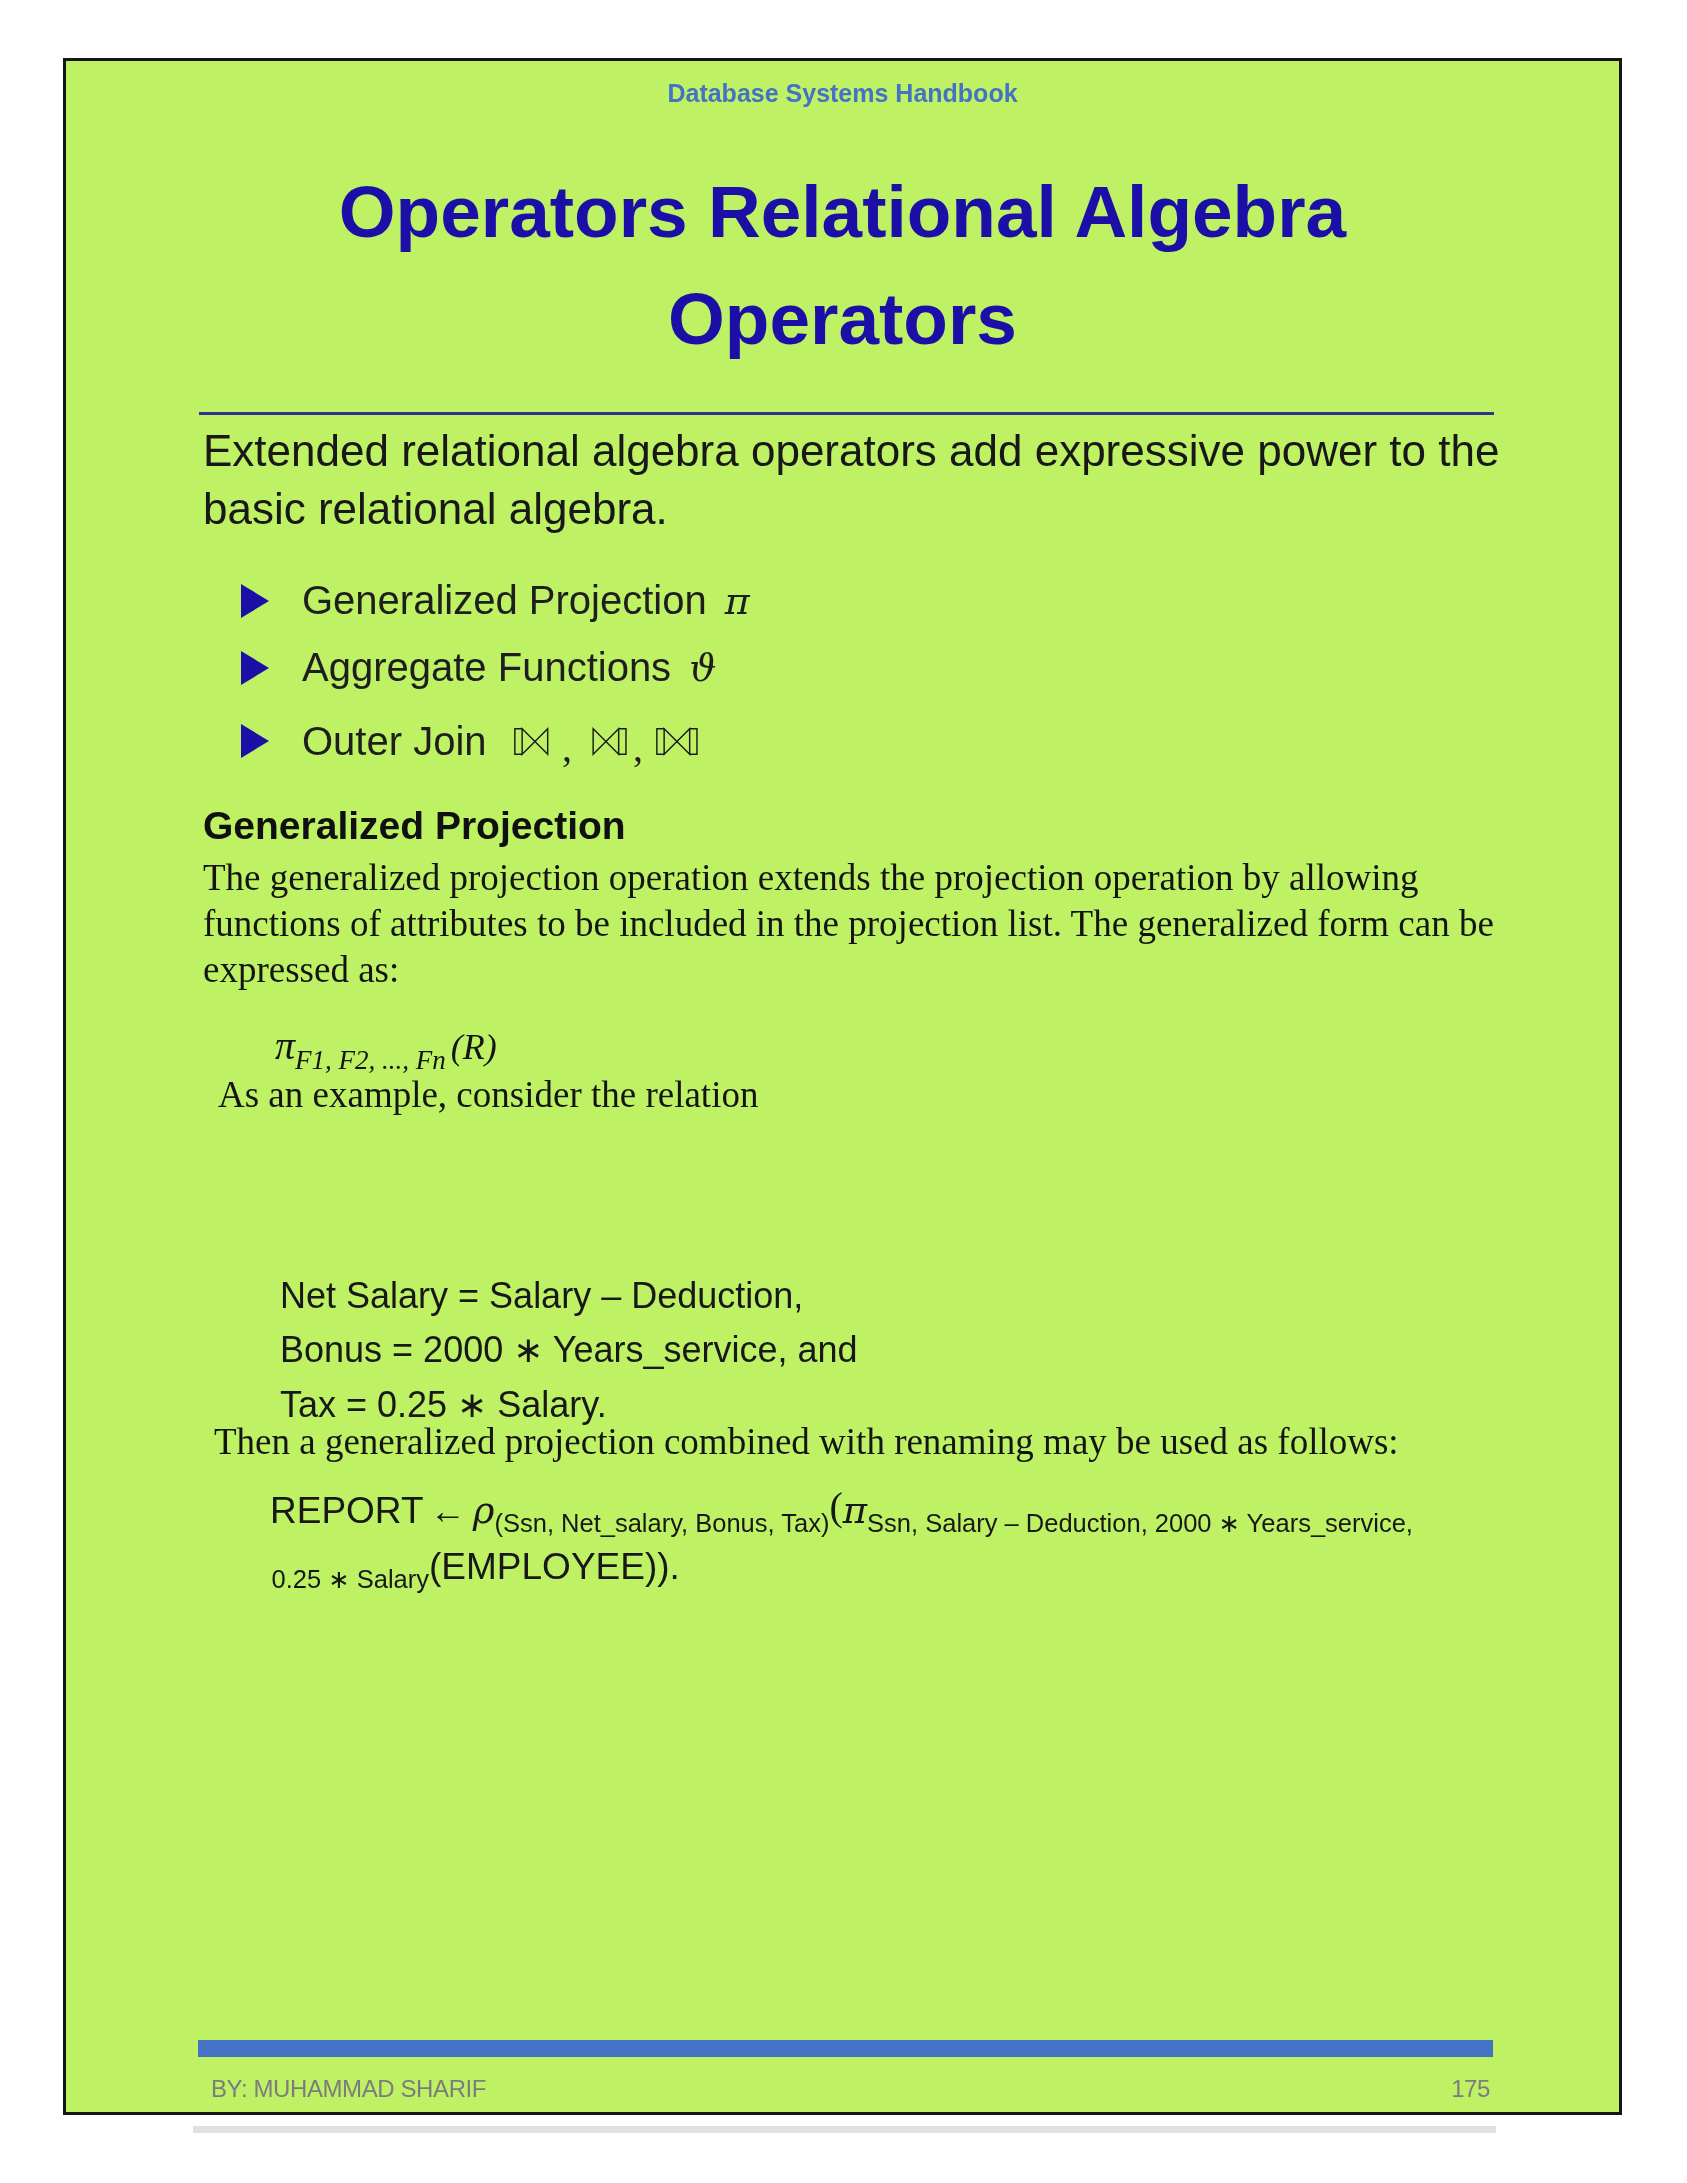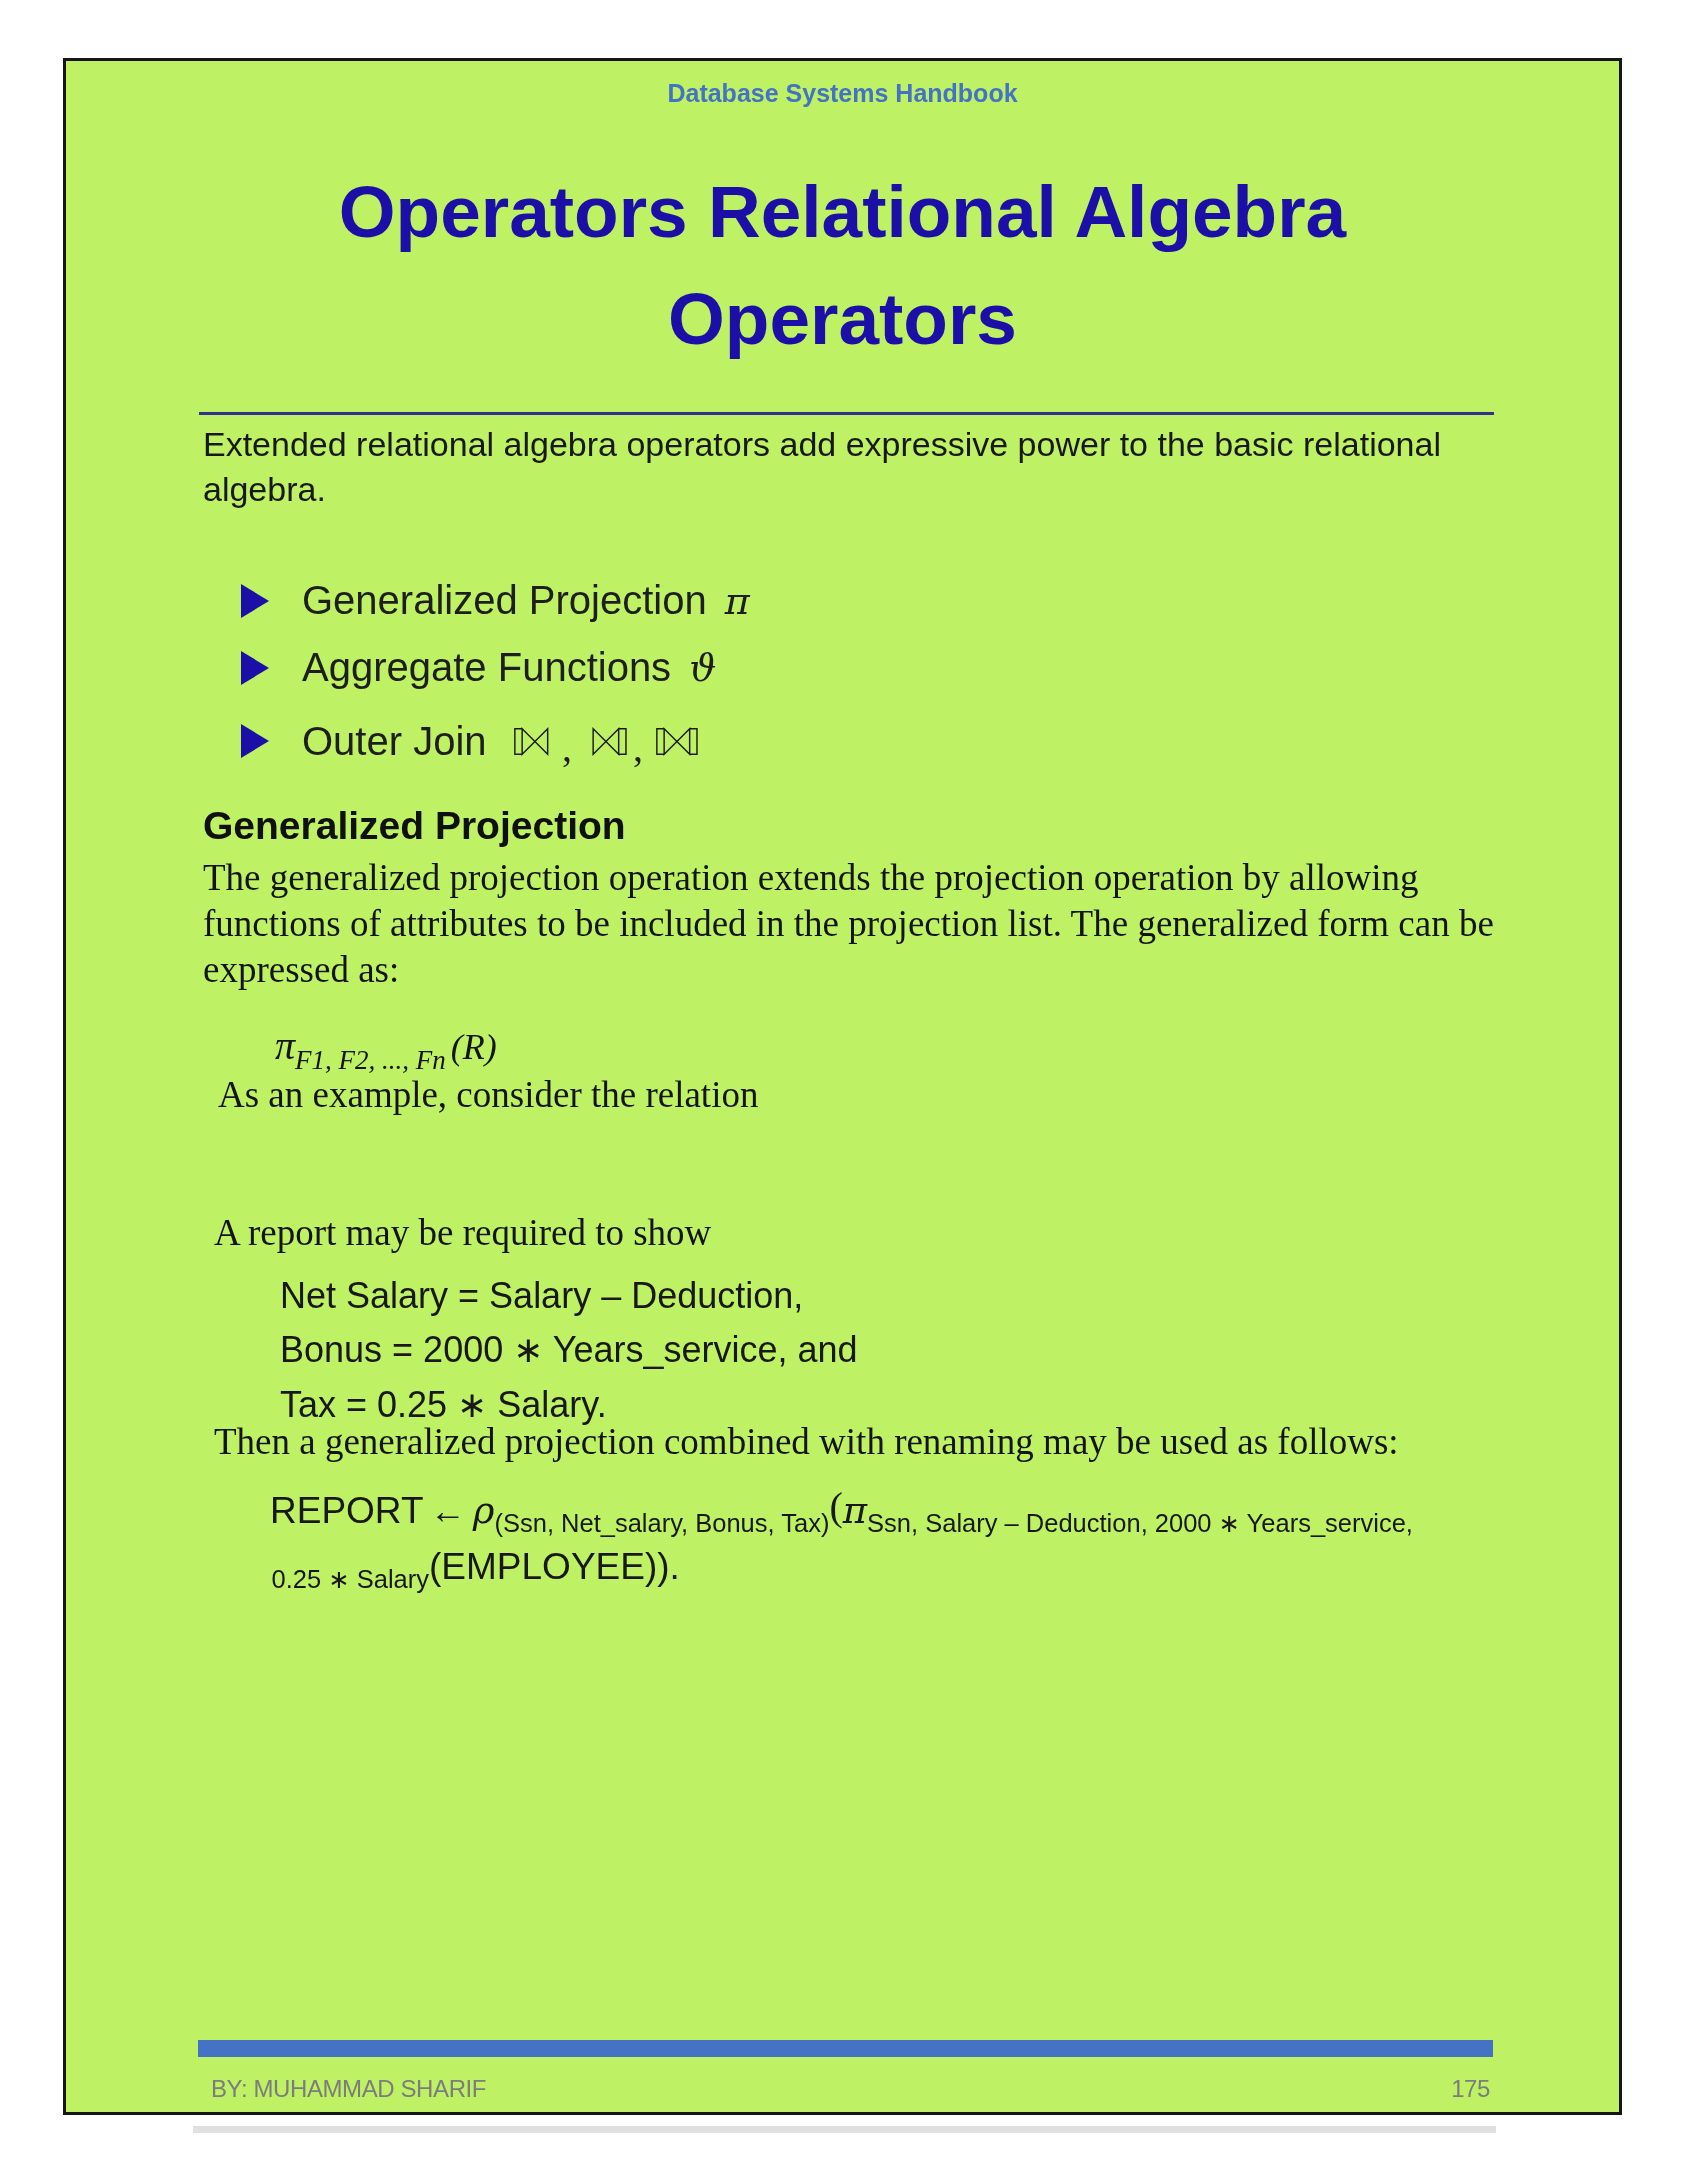--- a/index.html
+++ b/index.html
@@ -29,21 +29,21 @@
     text-align:center;
     font-size:73px;font-weight:bold;color:#1b0fa8;
     line-height:1.47;
   }
   .rule{
     position:absolute;top:351px;left:133px;width:1295px;height:3.3px;
     background:#32328c;
   }
   .intro{
     position:absolute;top:361px;left:137px;width:1351px;
-    font-size:34px;color:#181818;line-height:1.32;
+    font-size:44px;color:#181818;line-height:1.32;
     font-weight:normal;
   }
   
   .bullets{position:absolute;top:517px;left:175px;}
   .bullet-item{display:flex;align-items:center;margin-bottom:22px;}
   .tri{
     width:0;height:0;
     border-left:28px solid #1b0fa8;
     border-top:17.3px solid transparent;
     border-bottom:17.3px solid transparent;
@@ -176,21 +176,20 @@
 
   <div class="sec-body">The generalized projection operation extends the projection operation by allowing functions of attributes to be included in the projection list. The generalized form can be expressed as:</div>
 
   <div class="formula-pi">
     <span class="pi">π</span><span class="sub">F1, F2, ..., Fn</span><span class="arg">(R)</span>
   </div>
 
   <div class="example-intro">As an example, consider the relation</div>
 
 
-  <div class="report-intro">A report may be required to show</div>
 
   <div class="statements">
     <div class="statement">Net Salary = Salary – Deduction,</div>
     <div class="statement">Bonus = 2000 ∗ Years_service, and</div>
     <div class="statement">Tax = 0.25 ∗ Salary.</div>
   </div>
 
   <div class="then-text">Then a generalized projection combined with renaming may be used as follows:</div>
 
   <div class="report-formula">

